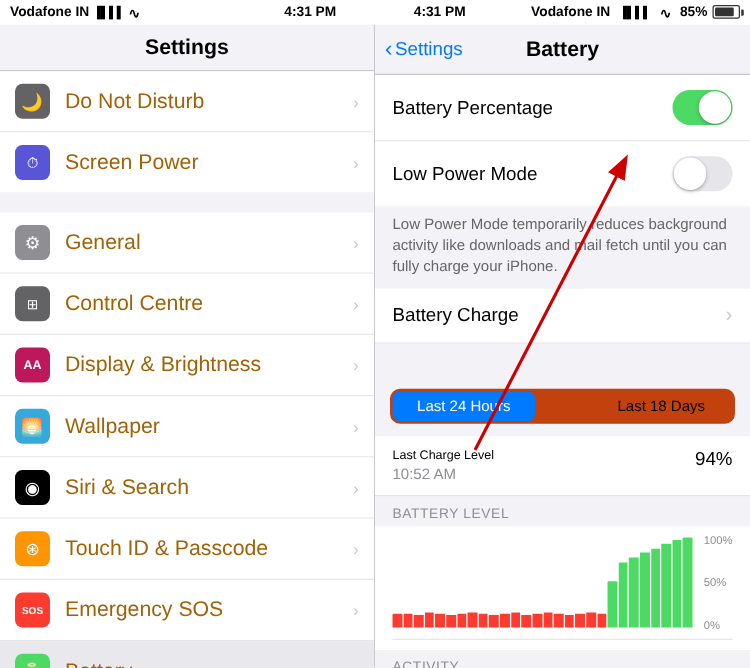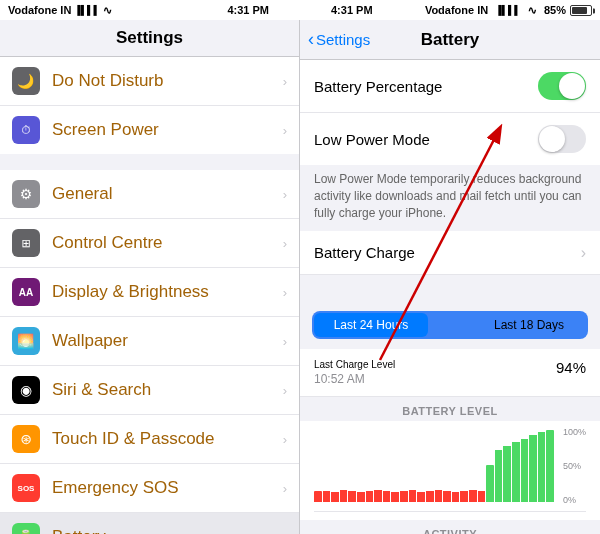--- a/index.html
+++ b/index.html
@@ -45,34 +45,34 @@
     .toggle.off .toggle-thumb { left: 1px; }
 
     
     .low-power-desc { background: #f2f2f7; padding: 6px 14px 10px; font-size: 12px; color: #666; line-height: 1.4; }
 
     
     .battery-health-row { display: flex; align-items: center; padding: 12px 14px; min-height: 44px; background: #fff; border-bottom: 1px solid #e5e5ea; }
     .battery-health-label { flex: 1; font-size: 15px; color: #000; }
 
     
-    .time-tabs { display: flex; margin: 14px 12px 10px; background: #3b82f6; border-radius: 8px; padding: 2px; gap: 44px; }
+    .time-tabs { display: flex; margin: 14px 12px 10px; background: #c2410c; border-radius: 8px; padding: 2px; gap: 44px; }
     .time-tab { flex: 1; text-align: center; padding: 5px 0; font-size: 12px; font-weight: 500; border-radius: 6px; cursor: pointer; }
     .time-tab.active { background: #007aff; color: #fff; }
     .time-tab.inactive { color: #000; }
 
     
     .charge-level-section { background: #fff; margin: 0; padding: 10px 14px; border-bottom: 1px solid #e5e5ea; display: flex; align-items: flex-start; }
     .charge-label-col { flex: 1; }
     .charge-main-label { font-size: 10px; color: #000; font-weight: 500; }
     .charge-time { font-size: 12px; color: #8e8e93; margin-top: 2px; }
     .charge-pct { font-size: 15px; color: #000; font-weight: 400; }
 
     
-    .section-label { font-size: 11px; color: #8e8e93; font-weight: 700; padding: 8px 14px 4px; letter-spacing: 0.5px; text-align: center; }
+    .section-label { font-size: 11px; color: #8e8e93; font-weight: 400; padding: 8px 14px 4px; letter-spacing: 0.5px; }
 
     
     .chart-area { background: #fff; padding: 6px 14px 4px; }
     .chart-container { position: relative; height: 80px; }
     .divider-line { height: 1px; background: #e5e5ea; margin: 4px 0; }
 
     
     .sos-icon { background: #ff3b30; }
     .battery-settings-icon { background: #4cd964; }
 
@@ -138,21 +138,21 @@
 
     <div class="settings-item">
       <div class="icon-wrap" style="background:#636366;">
           <span style="color:#fff;font-size:11px;">⊞</span>
         </div>
       <span class="item-label">Control Centre</span>
       <span class="chevron">›</span>
     </div>
 
     <div class="settings-item">
-      <div class="icon-wrap" style="background:#701a75;text-align:right;">
+      <div class="icon-wrap" style="background:#be185d;text-align:right;">
           <span style="color:#fff;font-size:10px;font-weight:700;">AA</span>
         </div>
       <span class="item-label">Display &amp; Brightness</span>
       <span class="chevron">›</span>
     </div>
 
     <div class="settings-item">
       <div class="icon-wrap" style="background:#34aadc;overflow:hidden;">
         <span style="font-size:14px;">🌅</span>
       </div>

